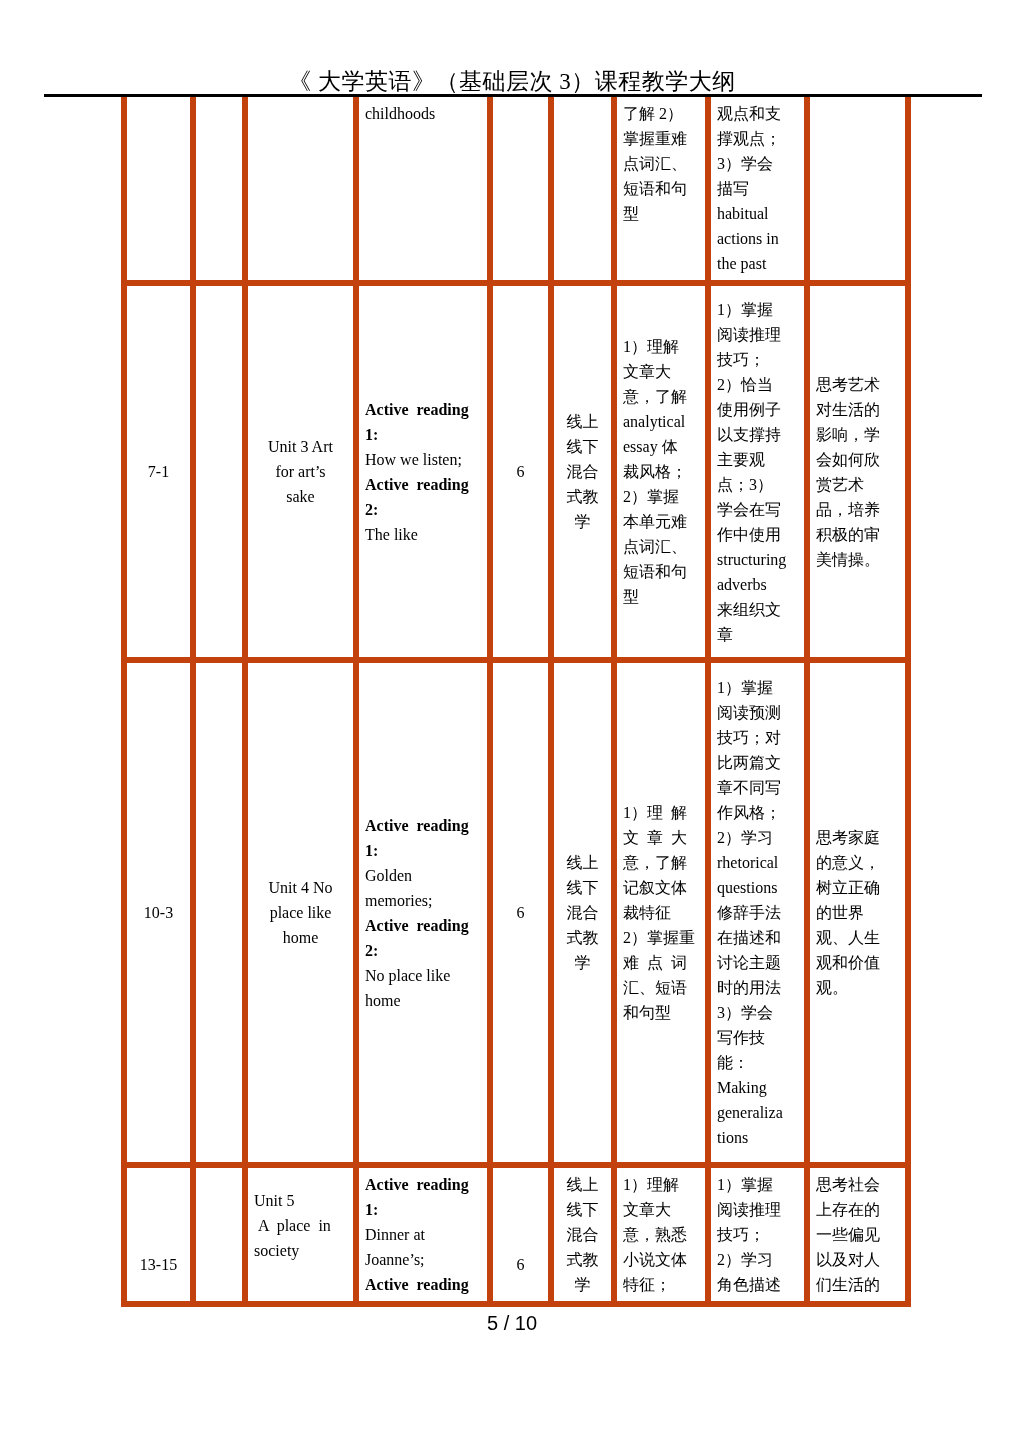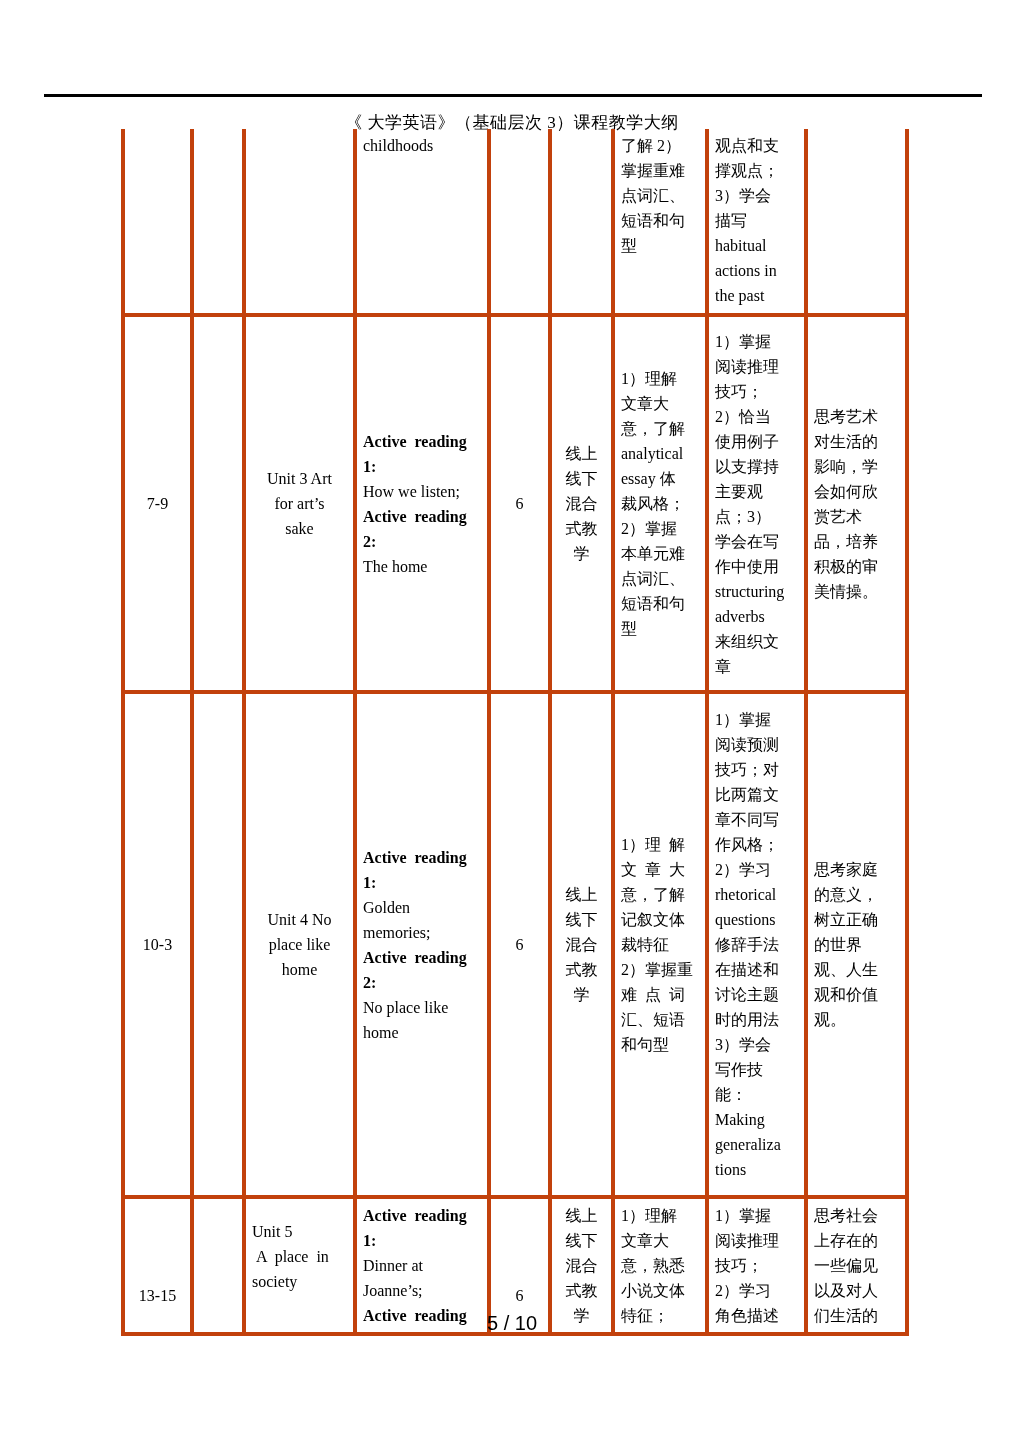--- a/index.html
+++ b/index.html
@@ -13,44 +13,42 @@
     font-family: "Liberation Serif", "DejaVu Serif", serif;
     color: #000;
     overflow: hidden;
   }
   .doc-title {
     position: absolute;
     top: 66px;
     left: 0;
     width: 100%;
     text-align: center;
-    font-size: 17px;
+    font-size: 23px;
     letter-spacing: 0.5px;
     white-space: pre;
-    margin-top: 45px;
   }
   .header-rule {
     position: absolute;
     top: 94px;
     left: 44px;
     width: 938px;
     height: 3px;
     background: #000;
   }
   table.syllabus {
     position: absolute;
     top: 97px;
     left: 121px;
     width: 784px;
     border-collapse: collapse;
     table-layout: fixed;
-    margin-top: 32px;
   }
   table.syllabus td {
-    border: 4px solid #c2410c;
+    border: 6px solid #c2410c;
     font-size: 16px;
     line-height: 25px;
     padding: 4px 6px;
     vertical-align: middle;
     overflow: hidden;
   }
   tr.row-cont td { border-top: none; vertical-align: top; }
   .pre { white-space: pre-wrap; }
   .ctr { text-align: center; }
   .lft { text-align: left; }
@@ -108,32 +106,32 @@
 撑观点；
 3）学会
 描写
 habitual
 actions in
 the past</td>
       <td class="pre lft"></td>
     </tr>
 
     <tr style="height:377px">
-      <td class="ctr">7-9</td>
+      <td class="ctr">7-1</td>
       <td></td>
       <td class="pre ctr">Unit 3 Art
 for art’s
 sake</td>
       <td class="lft">
         <div class="pre bold">Active  reading
 1:</div>
         <div class="pre">How we listen;</div>
         <div class="pre bold">Active  reading
 2:</div>
-        <div class="pre">The home</div>
+        <div class="pre">The like</div>
       </td>
       <td class="ctr">6</td>
       <td class="pre ctr">线上
 线下
 混合
 式教
 学</td>
       <td class="pre lft">1）理解
 文章大
 意，了解

